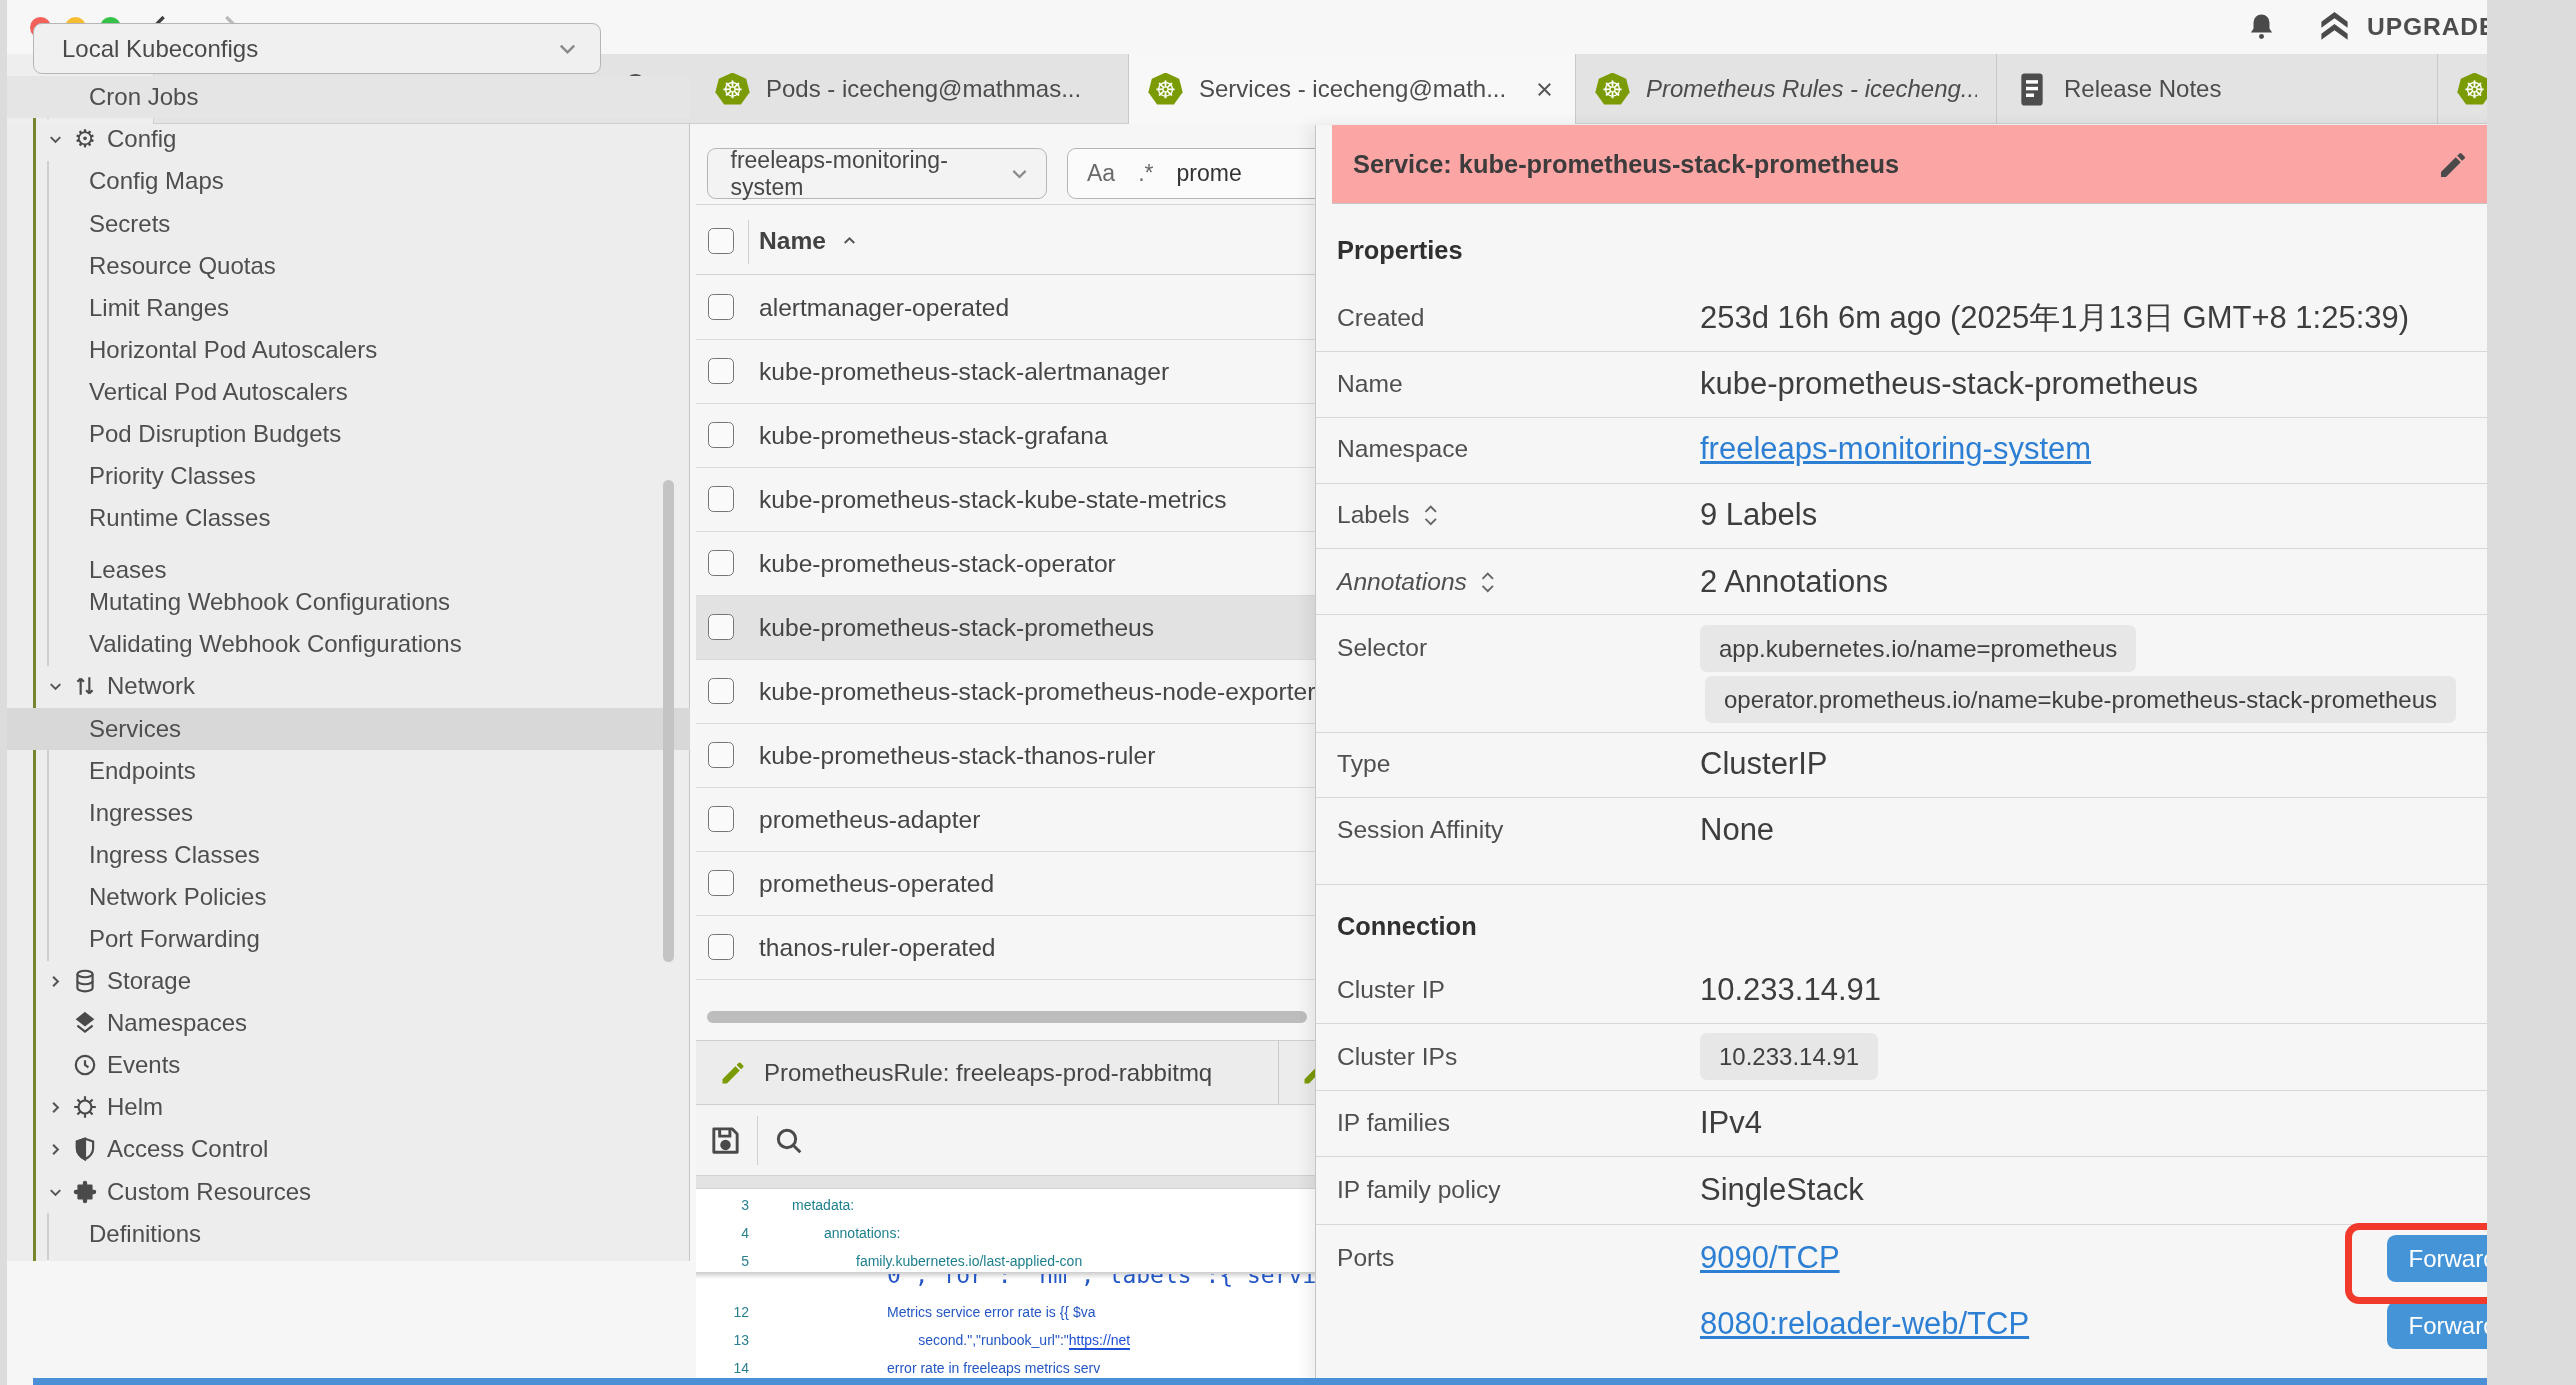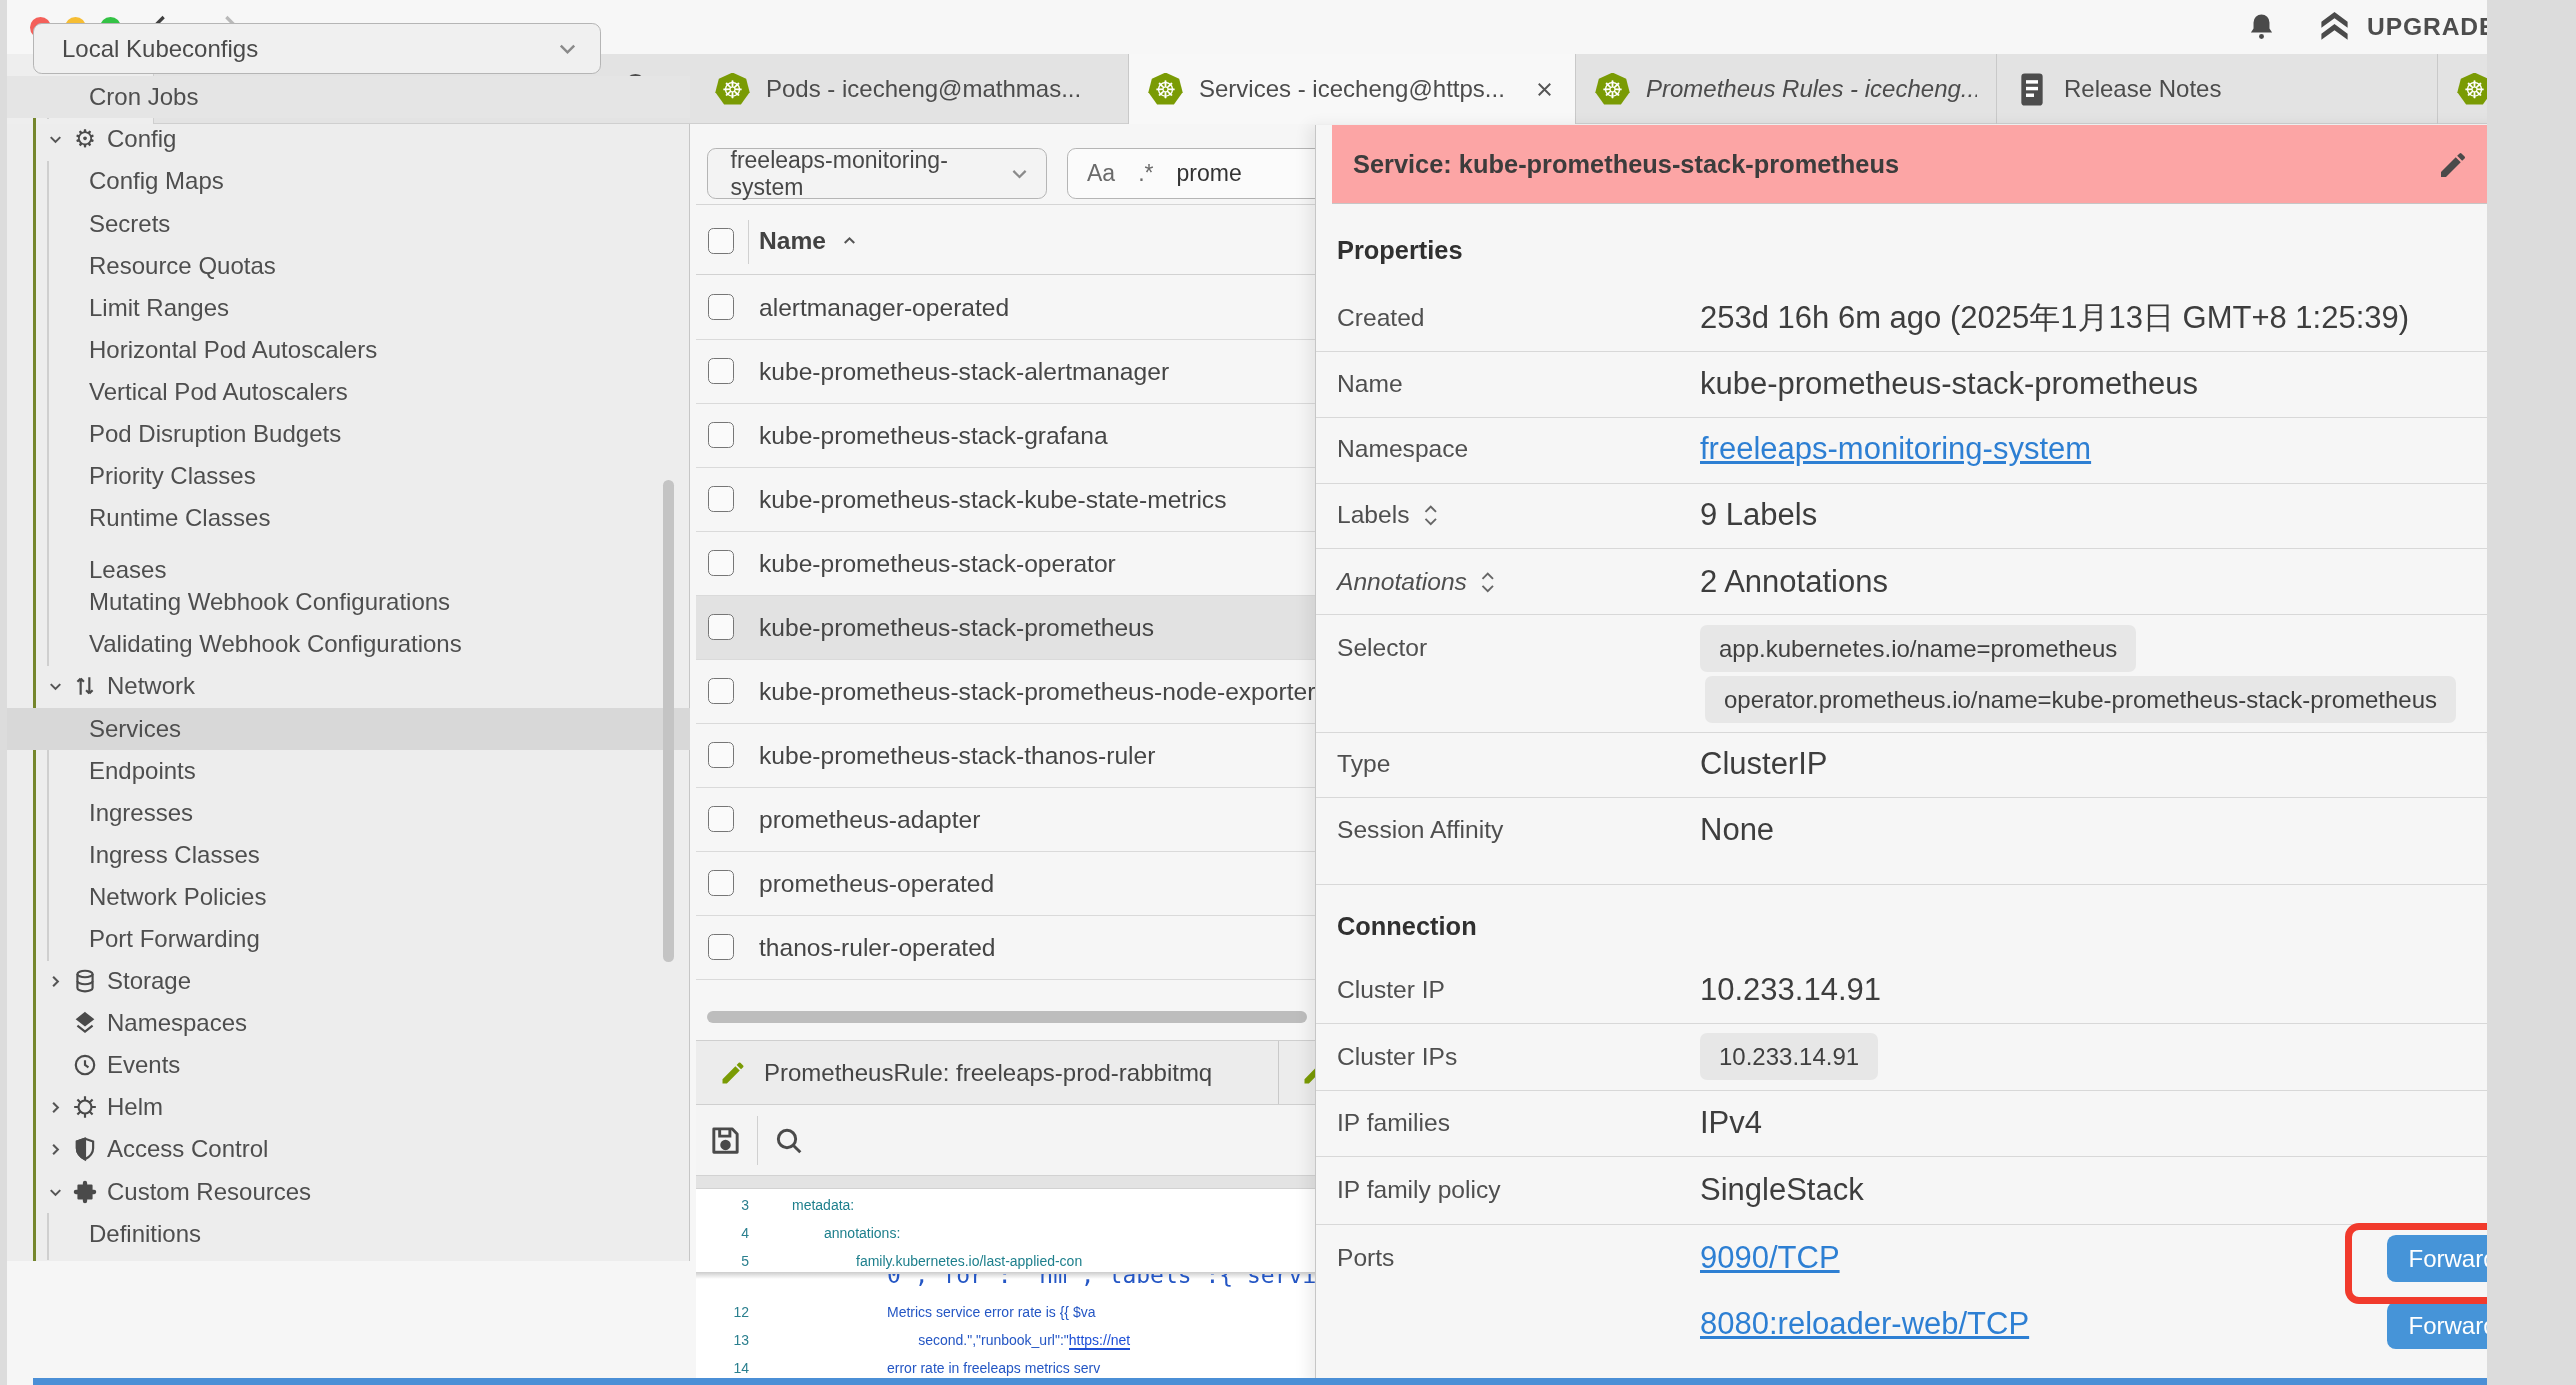--- a/index.html
+++ b/index.html
@@ -153,21 +153,21 @@
   </div>
 
   <div id="tabstrip" class="abs"></div>
 
   <div class="wtab abs" style="left:689px;width:433px;">
     <span class="k8s">☸</span>
     <span class="lbl">Pods - icecheng@mathmas...</span>
   </div>
   <div class="wtab active abs" style="left:1122px;width:447px;">
     <span class="k8s">☸</span>
-    <span class="lbl" style="flex:1;">Services - icecheng@https...</span>
+    <span class="lbl" style="flex:1;">Services - icecheng@math...</span>
     <span class="tabclose">
       <svg width="23" height="23" viewBox="0 0 24 24" stroke="currentColor" stroke-width="2" fill="none">
           <path d="M6 6l12 12M18 6 6 18"></path>
         </svg>
     </span>
   </div>
   <div class="wtab abs" style="left:1569px;width:421px;font-style:italic;">
     <span class="k8s" style="font-style:normal;">☸</span>
     <span class="lbl">Prometheus Rules - icecheng...</span>
   </div>

